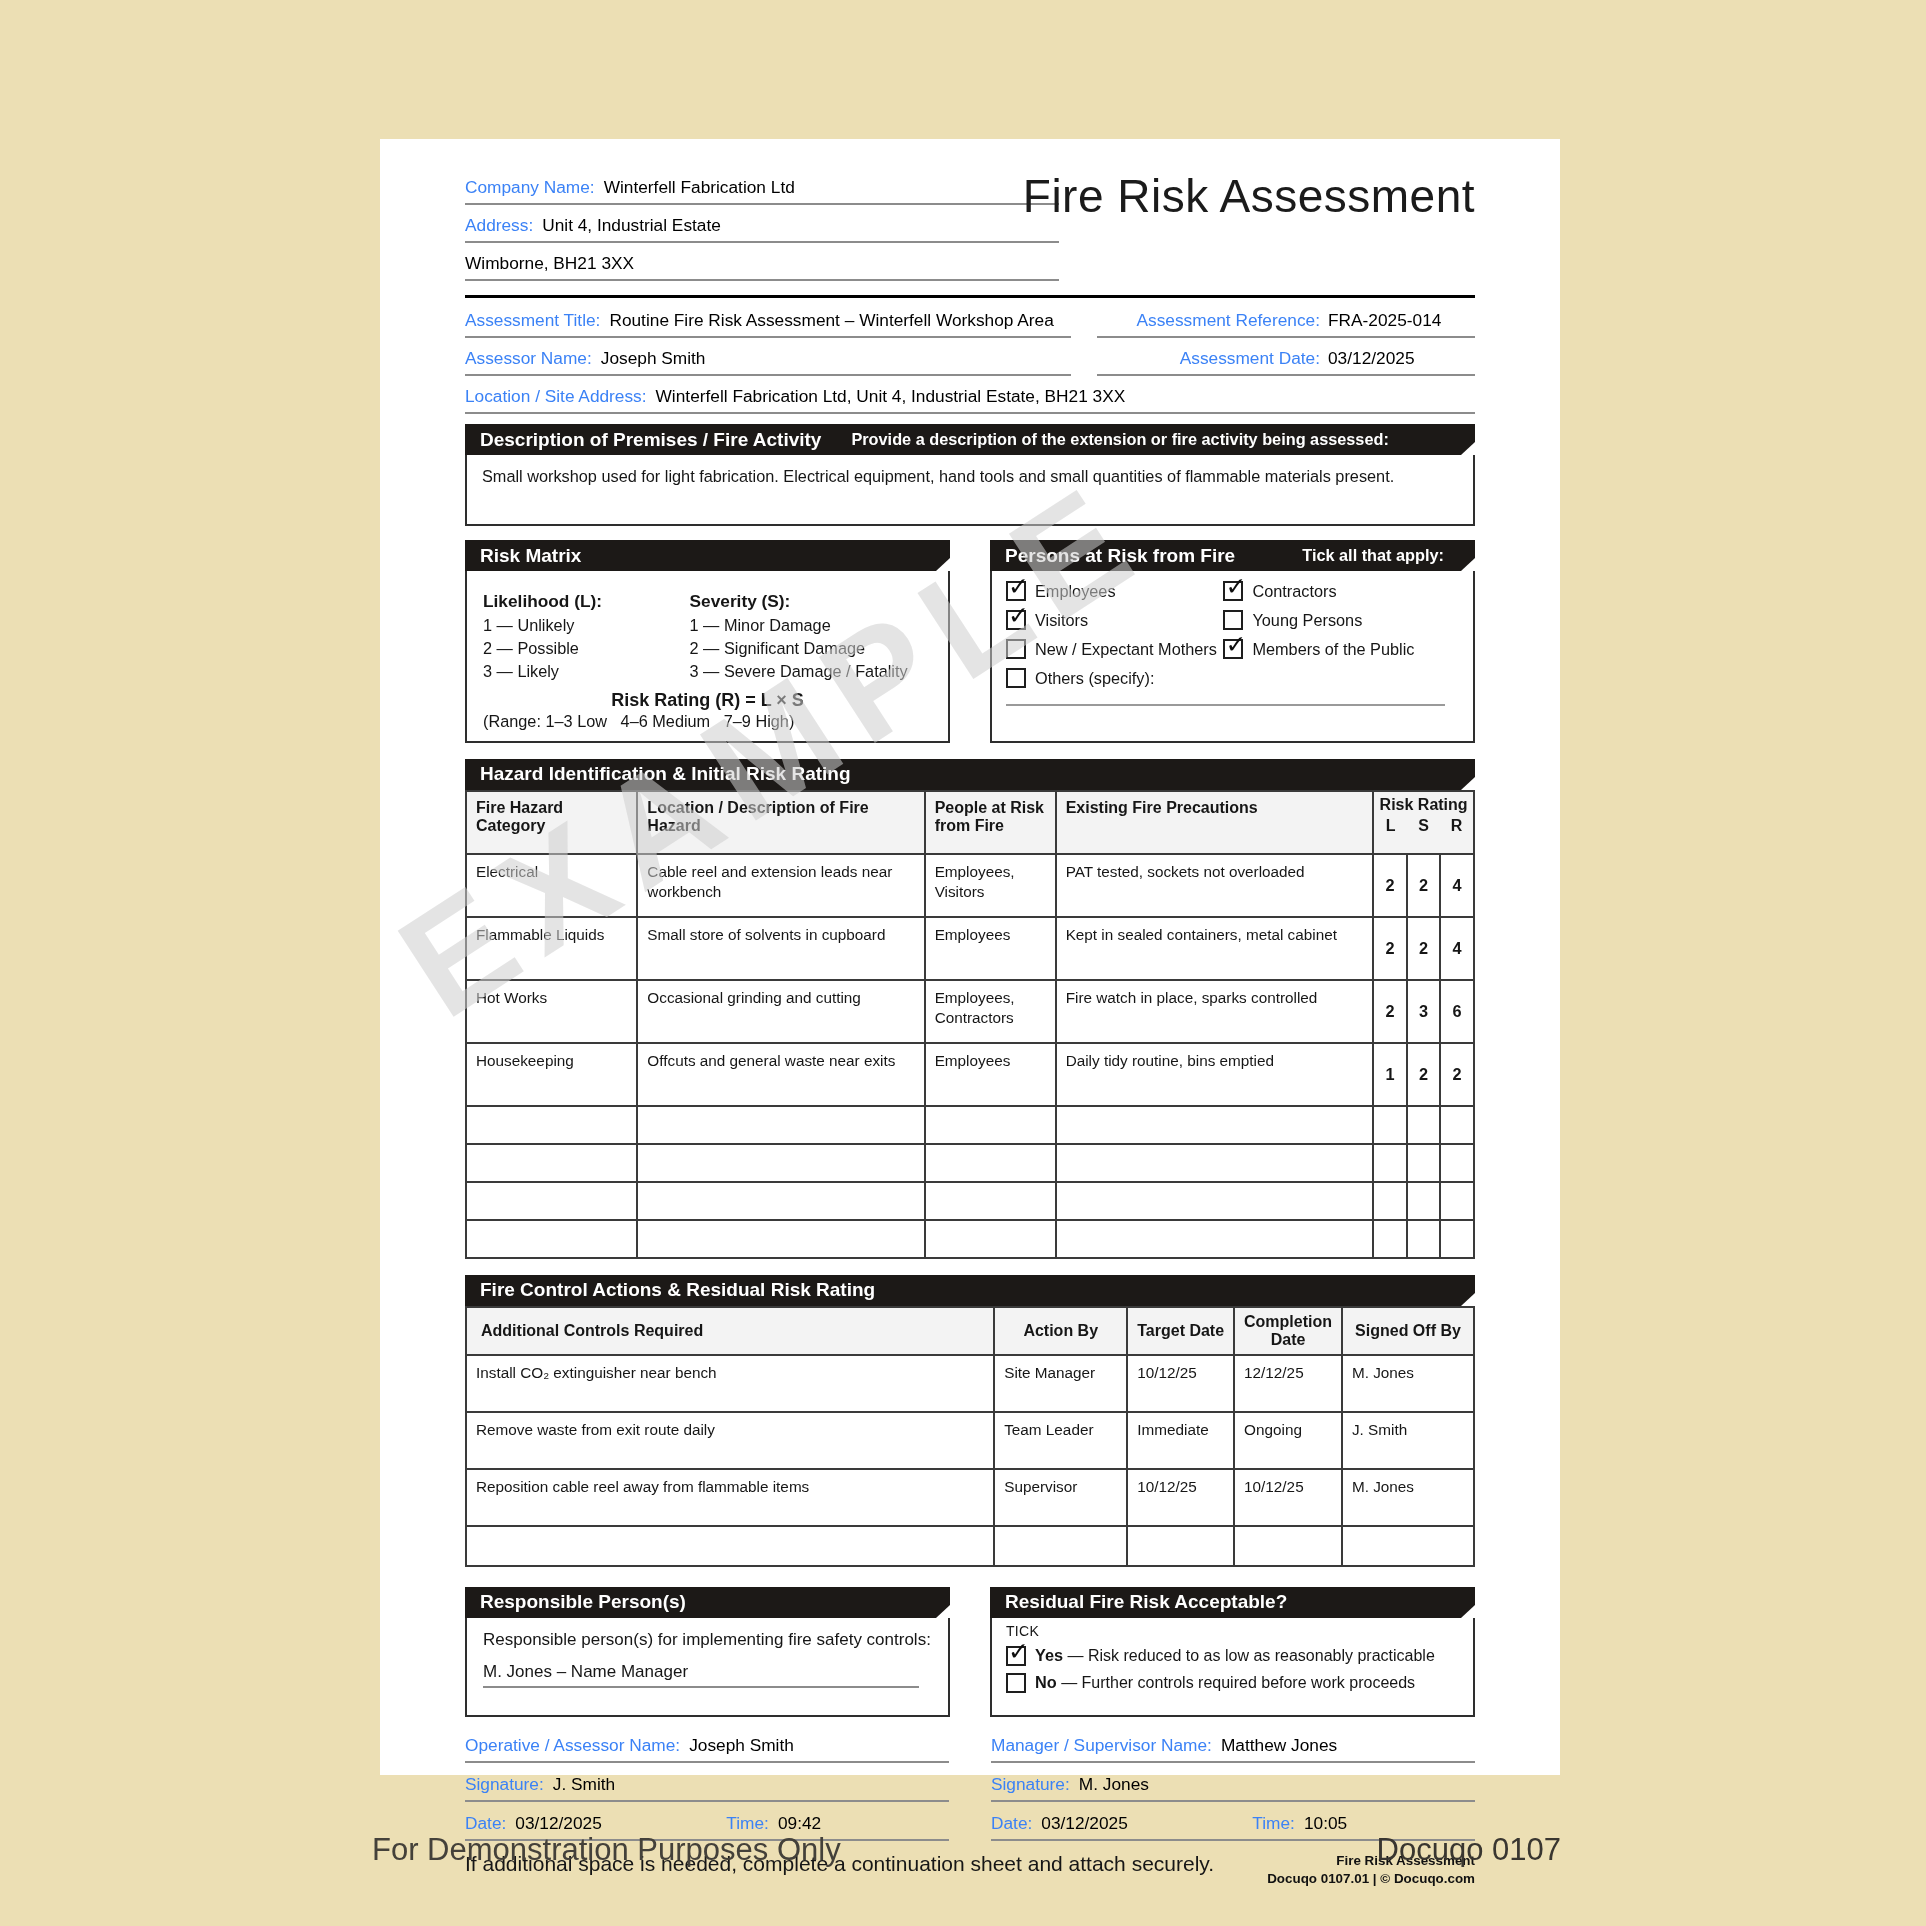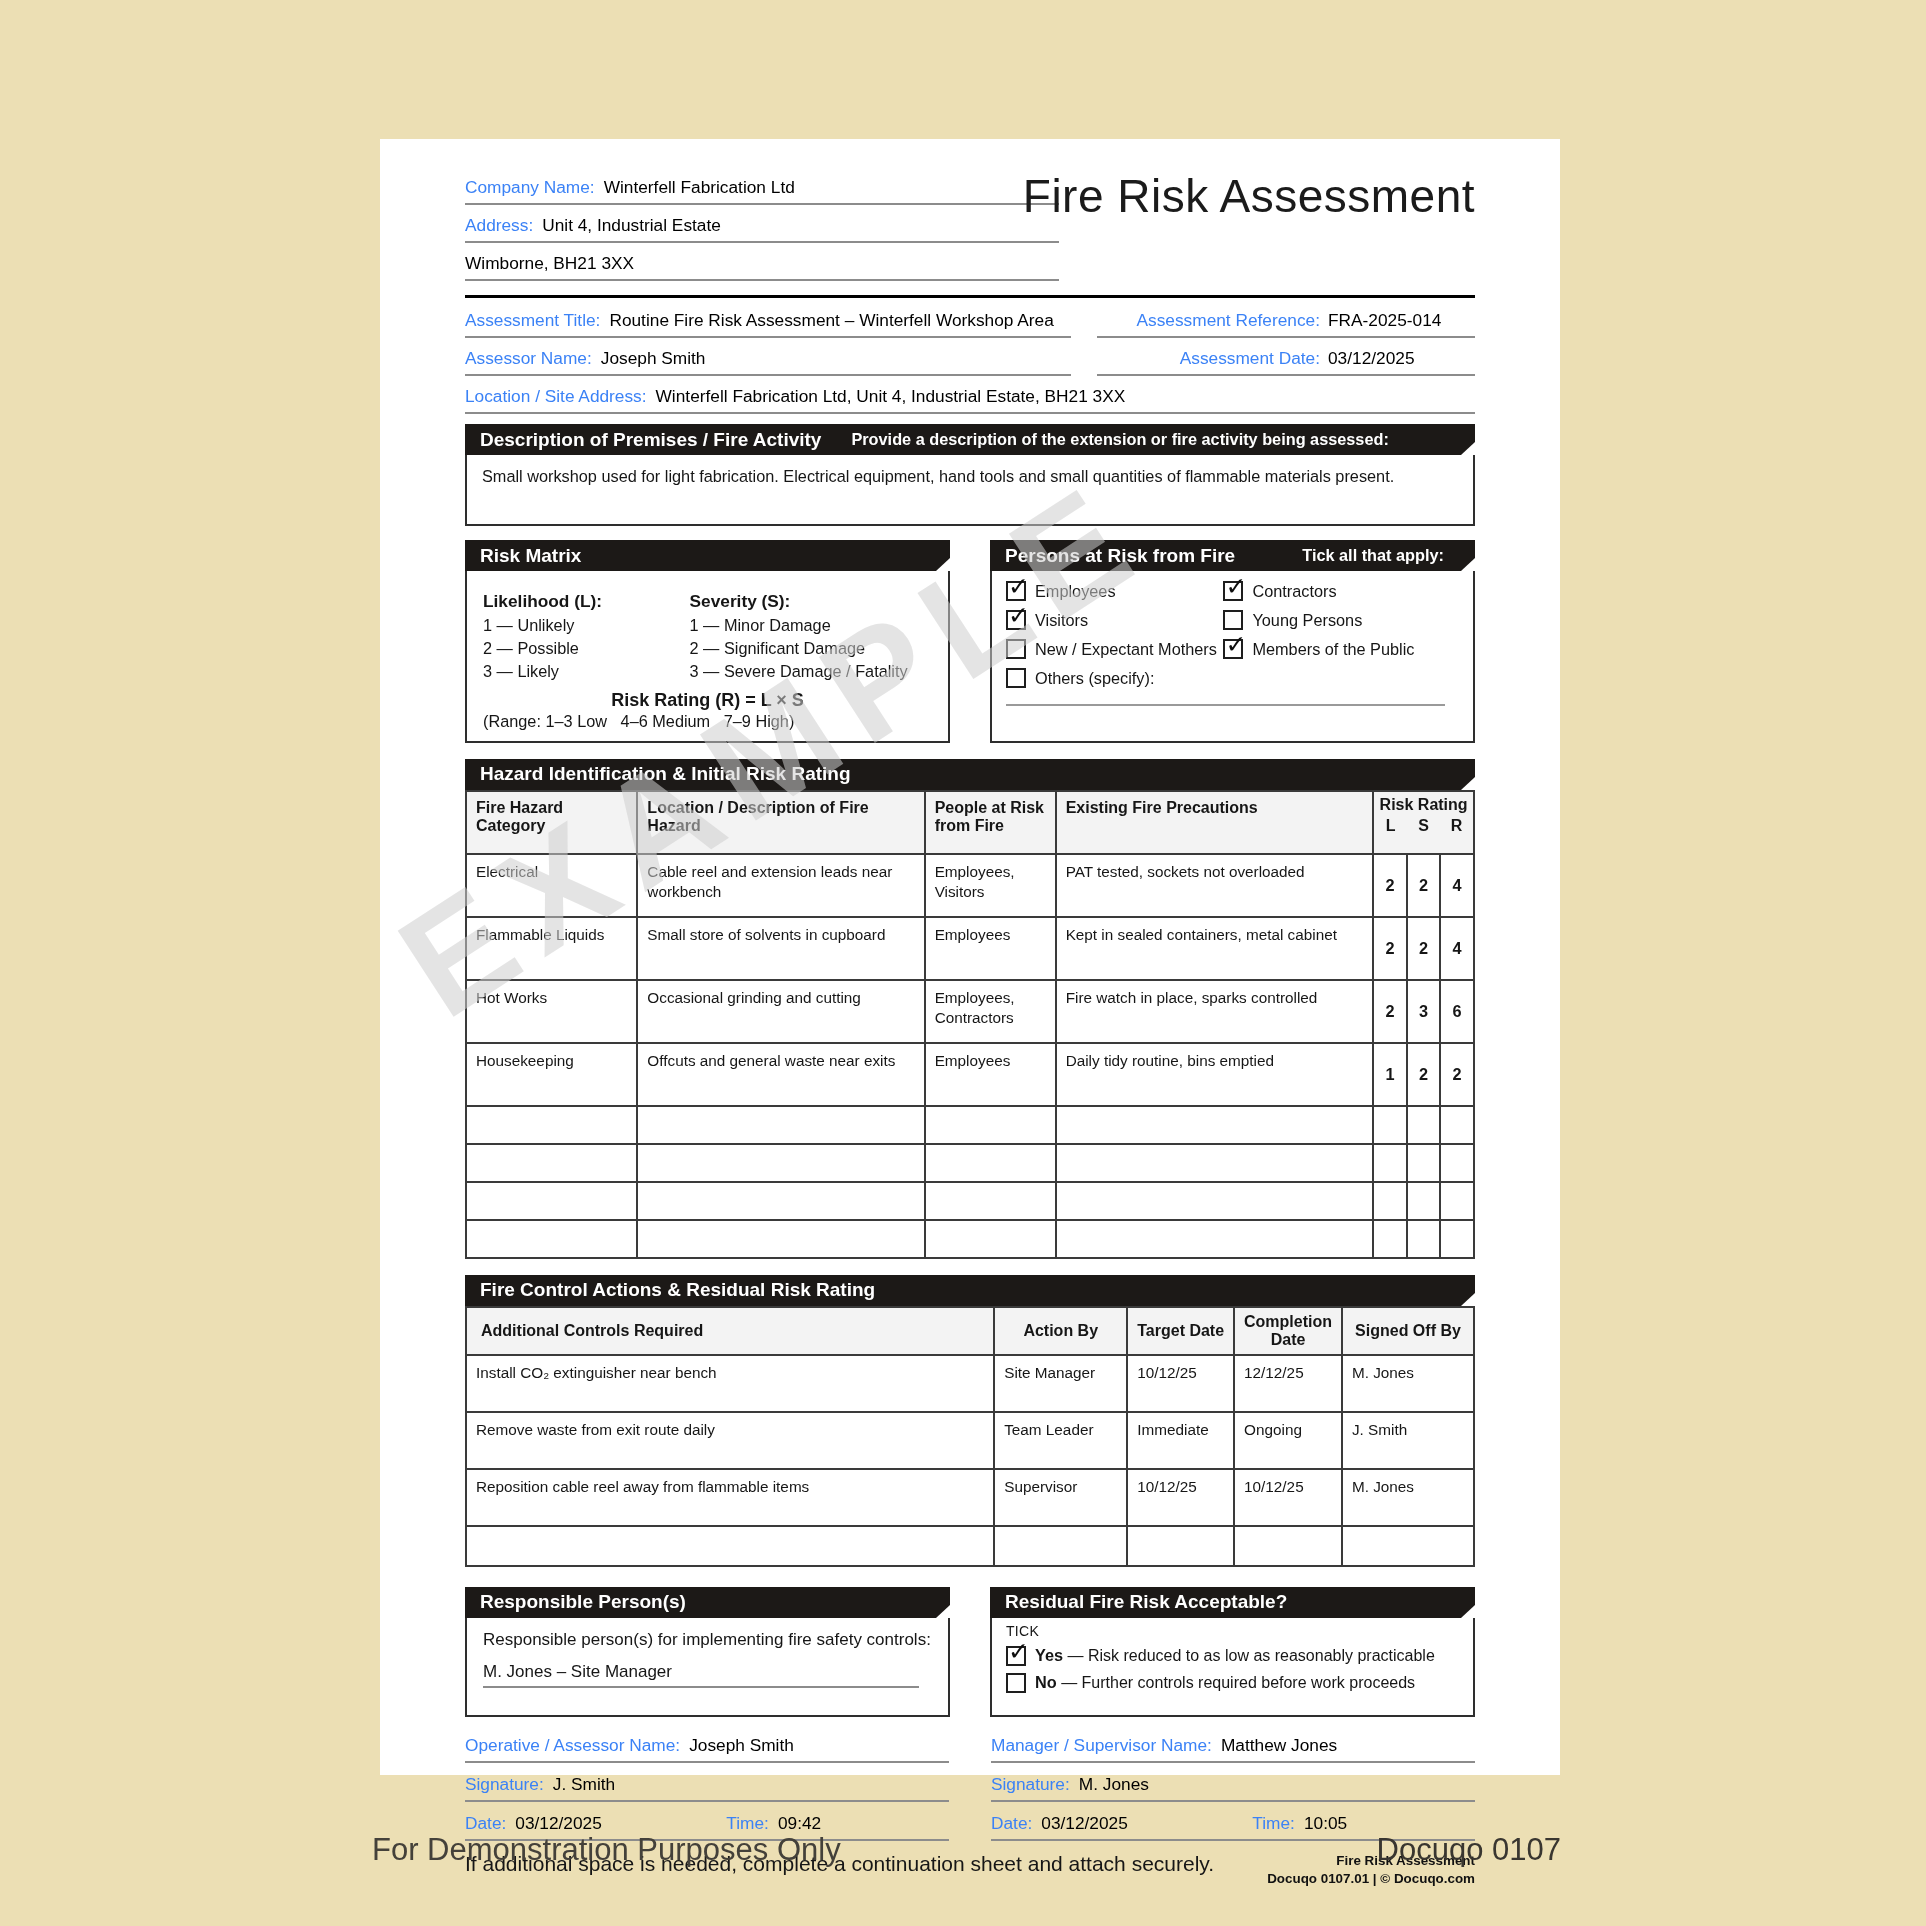--- a/index.html
+++ b/index.html
@@ -397,21 +397,21 @@
         </table>
       </div>
 
       <div class="two-col" style="margin-top:20px;align-items:center;">
         <div class="col">
           <div class="section-bar">
             <span class="bar-title">Responsible Person(s)</span>
           </div>
           <div class="boxed-body resp-body">
             <div>Responsible person(s) for implementing fire safety controls:</div>
-            <div class="resp-value">M. Jones – Site Manager</div>
+            <div class="resp-value">M. Jones – Name Manager</div>
           </div>
         </div>
         <div class="col">
           <div class="section-bar">
             <span class="bar-title">Residual Fire Risk Acceptable?</span>
           </div>
           <div class="boxed-body residual-body">
             <div class="tick-label">TICK</div>
             <div>
                 <div class="cb-item residual-option">

